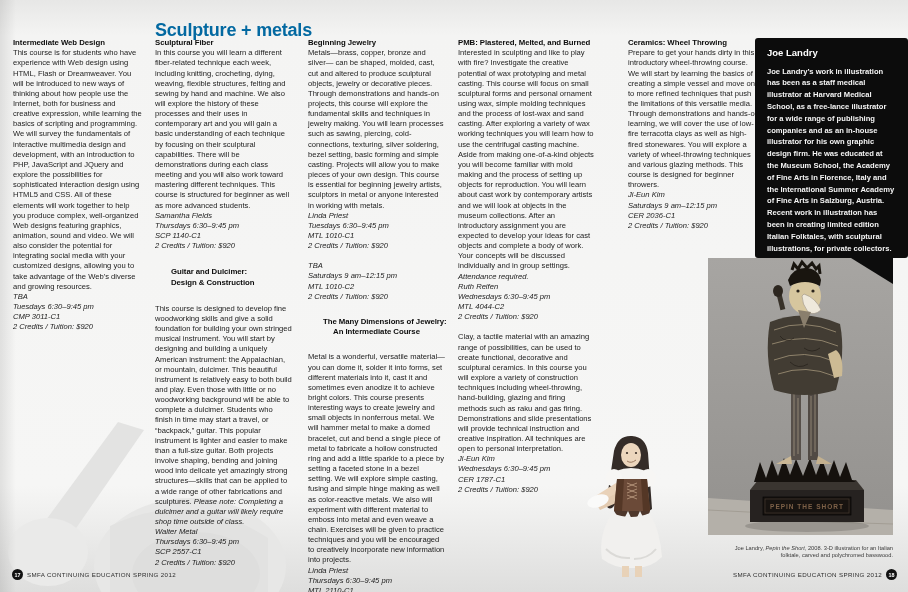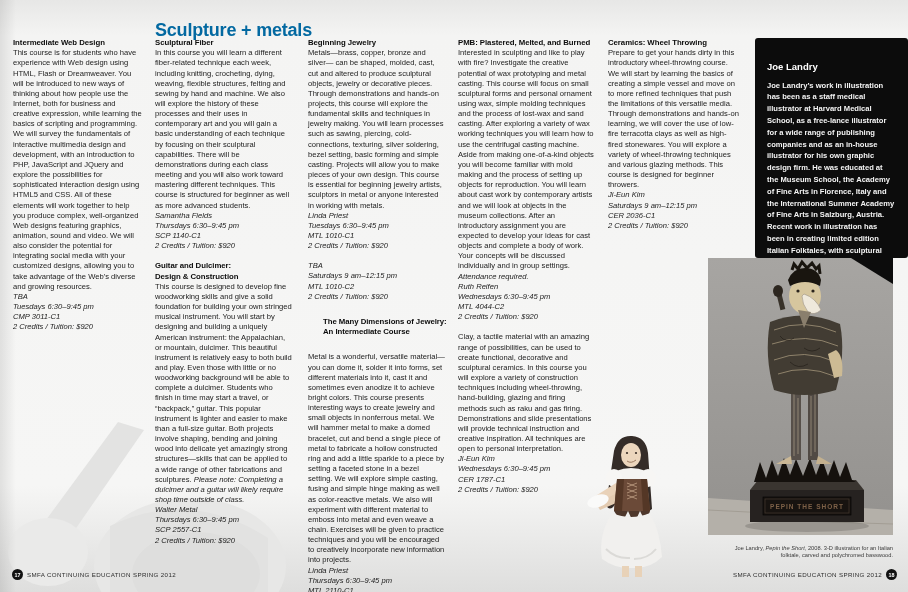--- a/index.html
+++ b/index.html
@@ -10,29 +10,29 @@
   }
   body::before{content:"";position:absolute;left:0;top:0;bottom:0;width:16px;
     background:linear-gradient(90deg,rgba(0,0,0,.09),rgba(0,0,0,0));pointer-events:none;z-index:6}
   .page-title{position:absolute;left:155px;top:8px;font-size:18px;font-weight:bold;
     letter-spacing:-.2px;color:#0369a1;z-index:2}
   .col{position:absolute;top:38px;color:#1b1b1b;z-index:2}
   #col1{left:13px;width:130px}
   #col2{left:155px;width:137px}
   #col3{left:308px;width:137px}
   #col4{left:458px;width:137px}
-  #col5{left:608px;width:132px}
+  #col5{left:628px;width:132px}
   .block{margin:0 0 10px 0;}
   .bhead{font-size:7.8px;font-weight:bold;line-height:10.2px;color:#0c0c0c;letter-spacing:-.05px;}
   .bhead span{white-space:nowrap;}
   .bbody{margin:0;font-size:7.6px;line-height:10.15px;}
   .note{font-style:italic;}
   .bmeta{font-size:7.6px;line-height:10.15px;font-style:italic;}
   .joe-box{position:absolute;left:755px;top:38px;width:153px;height:220px;background:#0c0c0c;
-    border-radius:3px;padding:23px 12px;box-sizing:border-box;color:#fff;z-index:3}
+    border-radius:3px;padding:9px 12px;box-sizing:border-box;color:#fff;z-index:3}
   .joe-title{font-size:9.5px;font-weight:bold;margin:0 0 3px 0;}
   .joe-body{font-size:7.6px;font-weight:bold;line-height:11.8px;color:#f4f4f4;}
   .artwork-photo{position:absolute;left:708px;top:258px;width:185px;height:277px;z-index:4}
   .dogear{position:absolute;top:0;right:0;width:42px;height:26px;background:#0c0c0c;
     clip-path:polygon(0 0,100% 0,100% 100%);}
   .caption{position:absolute;right:15px;top:539px;width:170px;text-align:right;
     font-size:5.7px;line-height:7.3px;color:#3c3c3c;z-index:4}
   .caption .t{font-style:italic;}
   .student-photo{position:absolute;left:586px;top:431px;width:92px;height:150px;z-index:1}
   .guitar-photo{position:absolute;left:0;top:416px;width:330px;height:176px;z-index:0}
@@ -65,21 +65,21 @@
       <h3 class="bhead" style="margin: 0px;"><span>Sculptural Fiber</span></h3>
       <p class="bbody"><span>In this course you will learn a different fiber-related technique each week, including knitting, crocheting, dying, weaving, flexible structures, felting and sewing by hand and machine. We also will explore the history of these processes and their uses in contemporary art and you will gain a basic understanding of each technique by focusing on their sculptural capabilities. There will be demonstrations during each class meeting and you will also work toward mastering different techniques. This course is structured for beginner as well as more advanced students.</span></p>
       <div class="bmeta">
         <div>Samantha Fields</div>
         <div>Thursdays 6:30–9:45 pm</div>
         <div>SCP 1140-C1</div>
         <div>2 Credits / Tuition: $920</div>
       </div>
     </div>
     <div class="block">
-      <h3 class="bhead" style="margin: 0px;"><span>Guitar and Dulcimer:</span><br><span>Design &amp; Construction</span></h3>
+      <h3 class="bhead" style="margin: 16px;"><span>Guitar and Dulcimer:</span><br><span>Design &amp; Construction</span></h3>
       <p class="bbody"><span>This course is designed to develop fine woodworking skills and give a solid foundation for building your own stringed musical instrument. You will start by designing and building a uniquely American instrument: the Appalachian, or mountain, dulcimer. This beautiful instrument is relatively easy to both build and play. Even those with little or no woodworking background will be able to complete a dulcimer. Students who finish in time may start a travel, or “backpack,” guitar. This popular instrument is lighter and easier to make than a full-size guitar. Both projects involve shaping, bending and joining wood into delicate yet amazingly strong structures—skills that can be applied to a wide range of other fabrications and sculptures. </span><span class="note">Please note: Completing a dulcimer and a guitar will likely require shop time outside of class.</span></p>
       <div class="bmeta">
         <div>Walter Metal</div>
         <div>Thursdays 6:30–9:45 pm</div>
         <div>SCP 2557-C1</div>
         <div>2 Credits / Tuition: $920</div>
       </div>
     </div>
   </div>
 <div class="col" id="col3">
@@ -95,21 +95,21 @@
     </div>
     <div class="block">
       <div class="bmeta">
         <div>TBA</div>
         <div>Saturdays 9 am–12:15 pm</div>
         <div>MTL 1010-C2</div>
         <div>2 Credits / Tuition: $920</div>
       </div>
     </div>
     <div class="block">
-      <h3 class="bhead" style="margin: 15px;"><span>The Many Dimensions of Jewelry:</span><br><span>An Intermediate Course</span></h3>
+      <h3 class="bhead" style="margin: 15px; text-align: center;"><span>The Many Dimensions of Jewelry:</span><br><span>An Intermediate Course</span></h3>
       <p class="bbody"><span>Metal is a wonderful, versatile material—you can dome it, solder it into forms, set different materials into it, cast it and sometimes even anodize it to achieve bright colors. This course presents interesting ways to create jewelry and small objects in nonferrous metal. We will hammer metal to make a domed bracelet, cut and bend a single piece of metal to fabricate a hollow constructed ring and add a little sparkle to a piece by setting a faceted stone in a bezel setting. We will explore simple casting, fusing and simple hinge making as well as color-reactive metals. We also will experiment with different material to emboss into metal and even weave a chain. Exercises will be given to practice techniques and you will be encouraged to creatively incorporate new information into projects.</span></p>
       <div class="bmeta">
         <div>Linda Priest</div>
         <div>Thursdays 6:30–9:45 pm</div>
         <div>MTL 2110-C1</div>
         <div>2 Credits / Tuition: $920</div>
       </div>
     </div>
   </div>
 <div class="col" id="col4">

